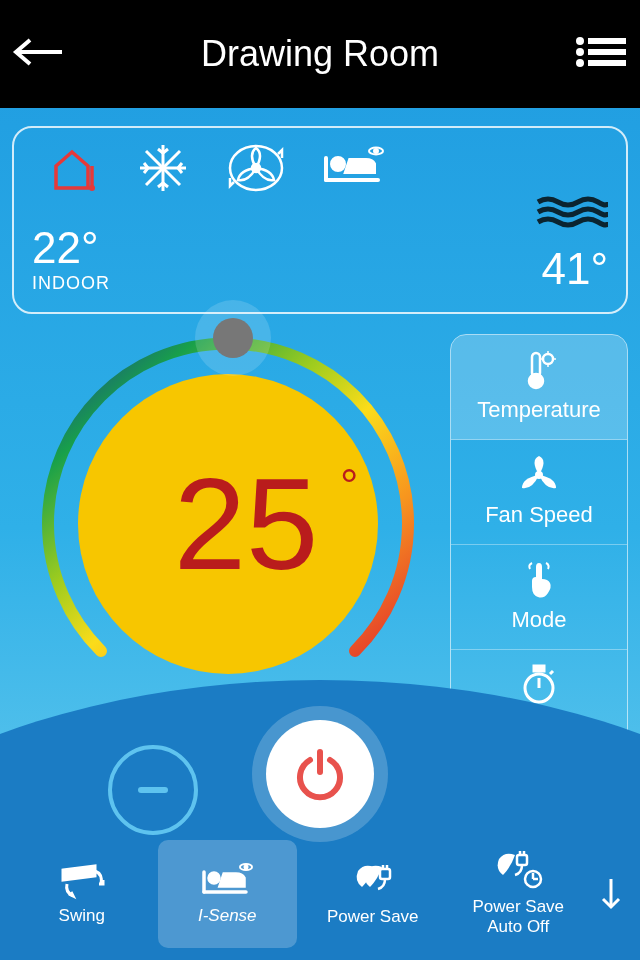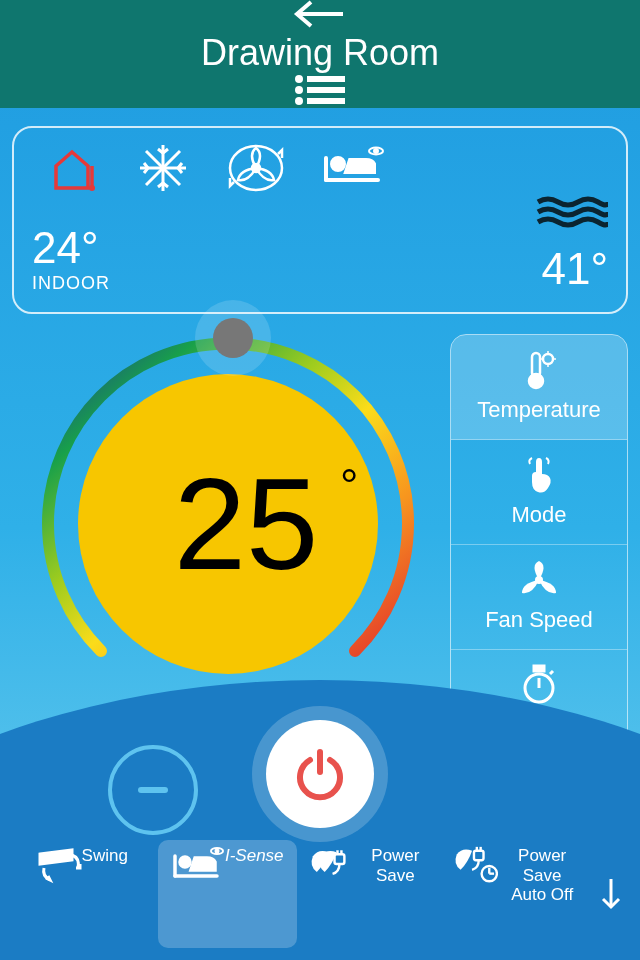--- a/index.html
+++ b/index.html
@@ -1,19 +1,19 @@
 <!DOCTYPE html>
 <html><head>
   <meta charset="utf-8">
   <style>
     * { margin: 0; padding: 0; box-sizing: border-box; font-family: -apple-system, BlinkMacSystemFont, "Segoe UI", Helvetica, Arial, sans-serif; }
     body { width: 640px; height: 960px; overflow: hidden; background: linear-gradient(180deg, #1E9BE0 0%, #2FB0E8 55%, #59C4EC 85%); position: relative; }
 
     
-    .header { height: 108px; background: #0f766e; display: flex; align-items: center; justify-content: space-between; padding: 0 12px; flex-direction: column; }
+    .header { height: 108px; background: #000000; display: flex; align-items: center; justify-content: space-between; padding: 0 12px; }
     .back-btn { color: #fff; cursor: pointer; }
     .title { color: #fff; font-size: 36px; font-weight: 400; }
     .menu-btn { color: #fff; cursor: pointer; }
 
     
     .info-card {
       margin: 18px 12px 0 12px;
       border: 2px solid rgba(255,255,255,0.8);
       border-radius: 20px;
       background: rgba(255,255,255,0.0);
@@ -48,21 +48,21 @@
       position: absolute;
       top: 40px; left: 40px;
       width: 300px; height: 300px;
       border-radius: 50%;
       background: #f7c600;
       display: flex;
       align-items: center;
       justify-content: center;
     }
     .dial-value {
-      color: #000000;
+      color: #b91c1c;
       font-size: 130px;
       font-weight: 300;
       position: relative;
       margin-left: 36px;
     }
     .dial-degree {
       position: absolute;
       top: 10px; right: -40px;
       font-size: 46px;
       font-weight: 300;
@@ -131,22 +131,22 @@
       bottom: 0; left: 0; right: 0;
       height: 130px;
       display: flex;
       align-items: stretch;
       padding: 10px 12px 12px 12px;
       gap: 6px;
     }
     .bottom-item {
       flex: 1;
       display: flex;
-      flex-direction: row;
-      align-items: flex-start;
+      flex-direction: column;
+      align-items: center;
       justify-content: center;
       color: #fff;
       font-size: 17px;
       text-align: center;
       border-radius: 10px;
       cursor: pointer;
       padding: 6px 2px;
       line-height: 1.15;
     }
     .bottom-item.selected { background: rgba(255,255,255,0.22); font-style: italic; }
@@ -229,21 +229,21 @@
           </g>
           <g stroke="#fff" stroke-width="2" fill="none">
             <ellipse cx="54" cy="5" rx="7" ry="3.5"></ellipse>
             <circle cx="54" cy="5" r="2" fill="#fff"></circle>
           </g>
         </svg>
     </span>
   </div>
 
   <div class="info-left">
-    <div class="temp-big">24°</div>
+    <div class="temp-big">22°</div>
     <div class="temp-label">INDOOR</div>
   </div>
 
   <div class="info-right">
     <div class="outdoor-icon">
       <svg width="72" height="32" viewBox="0 0 72 32">
           <g fill="none" stroke="#0b2430" stroke-width="5">
             <path d="M2 6 Q12 0 22 6 T42 6 T62 6 T72 6"></path>
             <path d="M2 16 Q12 10 22 16 T42 16 T62 16 T72 16"></path>
             <path d="M2 26 Q12 20 22 26 T42 26 T62 26 T72 26"></path>
@@ -292,39 +292,39 @@
               <line x1="22" y1="10" x2="24" y2="10"></line>
               <line x1="36" y1="10" x2="38" y2="10"></line>
             </g>
           </g>
         </svg>
       <div>Temperature</div>
     </div>
     <div class="side-item">
       <svg width="42" height="42" viewBox="0 0 42 42">
           <g fill="#fff">
-            <path d="M18 8 Q18 4 21 4 Q24 4 24 8 L24 20 Q30 20 32 24 Q34 28 30 34 Q26 40 20 38 Q14 36 14 28 L14 22 Q14 18 18 18 Z"></path>
-          </g>
-          <g fill="none" stroke="#fff" stroke-width="2">
-            <path d="M12 10 Q10 6 14 4"></path>
-            <path d="M30 10 Q32 6 28 4"></path>
-          </g>
-        </svg>
-      <div>Mode</div>
-    </div>
-    <div class="side-item">
-      <svg width="42" height="42" viewBox="0 0 42 42">
-          <g fill="#fff">
             <circle cx="21" cy="21" r="4"></circle>
             <path d="M21 21 Q30 6 21 2 Q12 6 21 21"></path>
             <path d="M21 21 Q38 24 38 34 Q28 36 21 21"></path>
             <path d="M21 21 Q4 24 4 34 Q14 36 21 21"></path>
           </g>
         </svg>
       <div>Fan Speed</div>
+    </div>
+    <div class="side-item">
+      <svg width="42" height="42" viewBox="0 0 42 42">
+          <g fill="#fff">
+            <path d="M18 8 Q18 4 21 4 Q24 4 24 8 L24 20 Q30 20 32 24 Q34 28 30 34 Q26 40 20 38 Q14 36 14 28 L14 22 Q14 18 18 18 Z"></path>
+          </g>
+          <g fill="none" stroke="#fff" stroke-width="2">
+            <path d="M12 10 Q10 6 14 4"></path>
+            <path d="M30 10 Q32 6 28 4"></path>
+          </g>
+        </svg>
+      <div>Mode</div>
     </div>
     <div class="side-item">
       <svg width="42" height="42" viewBox="0 0 42 42">
           <g fill="none" stroke="#fff" stroke-width="3">
             <circle cx="21" cy="24" r="14"></circle>
             <line x1="21" y1="24" x2="21" y2="14"></line>
             <rect x="16" y="2" width="10" height="5" fill="#fff"></rect>
             <line x1="32" y1="10" x2="35" y2="7"></line>
           </g>
         </svg>

